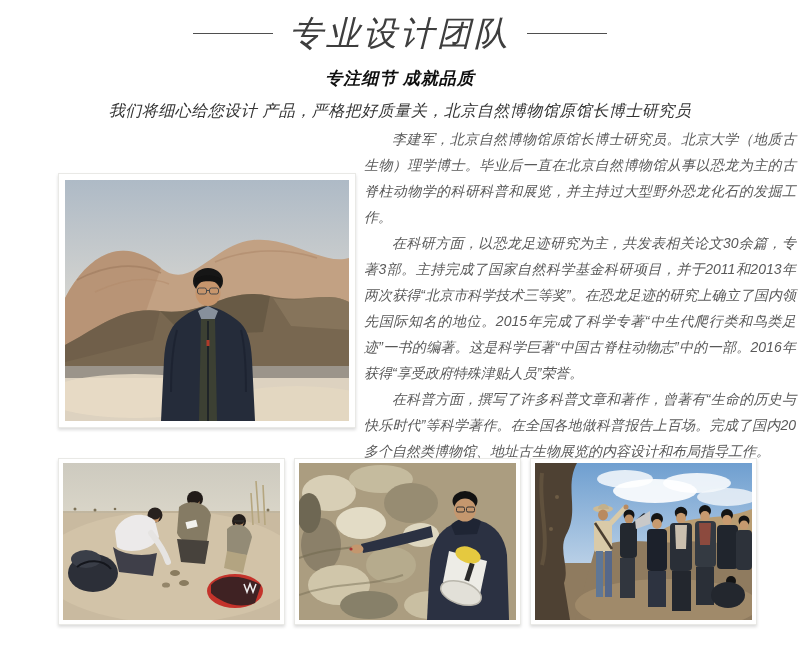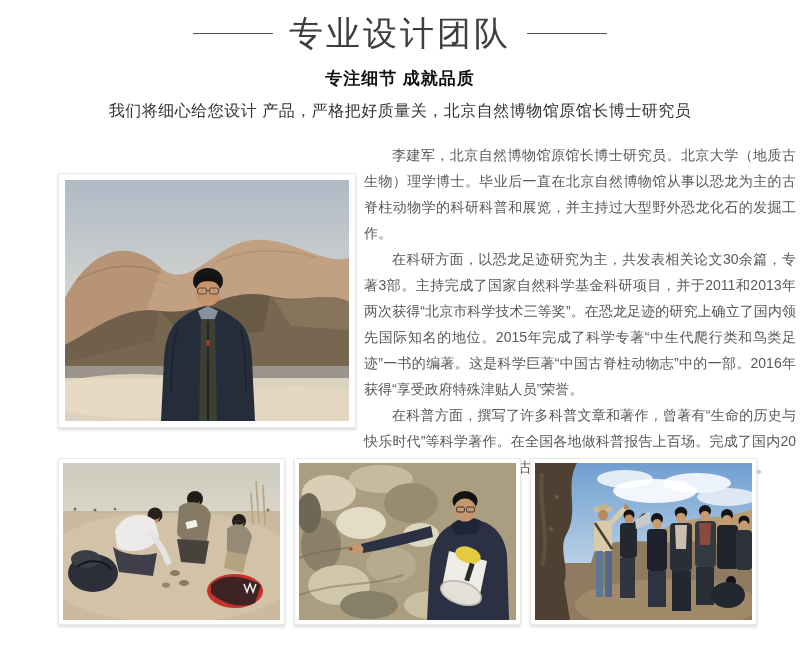--- a/index.html
+++ b/index.html
@@ -1,18 +1,19 @@
 <!DOCTYPE html>
 <html><head>
 <meta charset="utf-8">
 <style>
   html,body{margin:0;padding:0;background:#fff;}
   .page{
     position:relative;width:800px;height:652px;background:#ffffff;overflow:hidden;
     font-family:"Liberation Sans","DejaVu Sans",sans-serif;
+    font-style:italic;
   }
   
   .header{position:absolute;top:12px;left:0;width:100%;text-align:center;}
   .title-row{display:flex;align-items:center;justify-content:center;gap:16px;}
   .title-rule{width:80px;height:1px;background:#4f4f4f;}
   .page-title{
     font-size:34px;font-weight:300;color:#3e3e3e;margin:0;
     letter-spacing:3px;line-height:1.25;
   }
   .page-subtitle{
@@ -25,21 +26,21 @@
   
   .frame{
     background:#fff;border:1px solid #e9e9e6;
     box-shadow:0 2px 3px rgba(0,0,0,0.14);
     box-sizing:content-box;
   }
   .frame svg{display:block;width:100%;height:100%;}
   .portrait-frame{position:absolute;left:58px;top:173px;width:284px;height:241px;padding:6px;}
   
   .bio{
-    position:absolute;left:364px;top:142px;width:432px;
+    position:absolute;left:364px;top:126px;width:432px;
     font-size:14px;line-height:26px;color:#595959;text-align:justify;
   }
   .bio p{margin:0;text-indent:2em;}
   
   .photo-row{position:absolute;left:58px;top:458px;display:flex;gap:9px;}
   .photo-frame{width:217px;height:157px;padding:4px;}
 </style>
 </head>
 <body>
 

